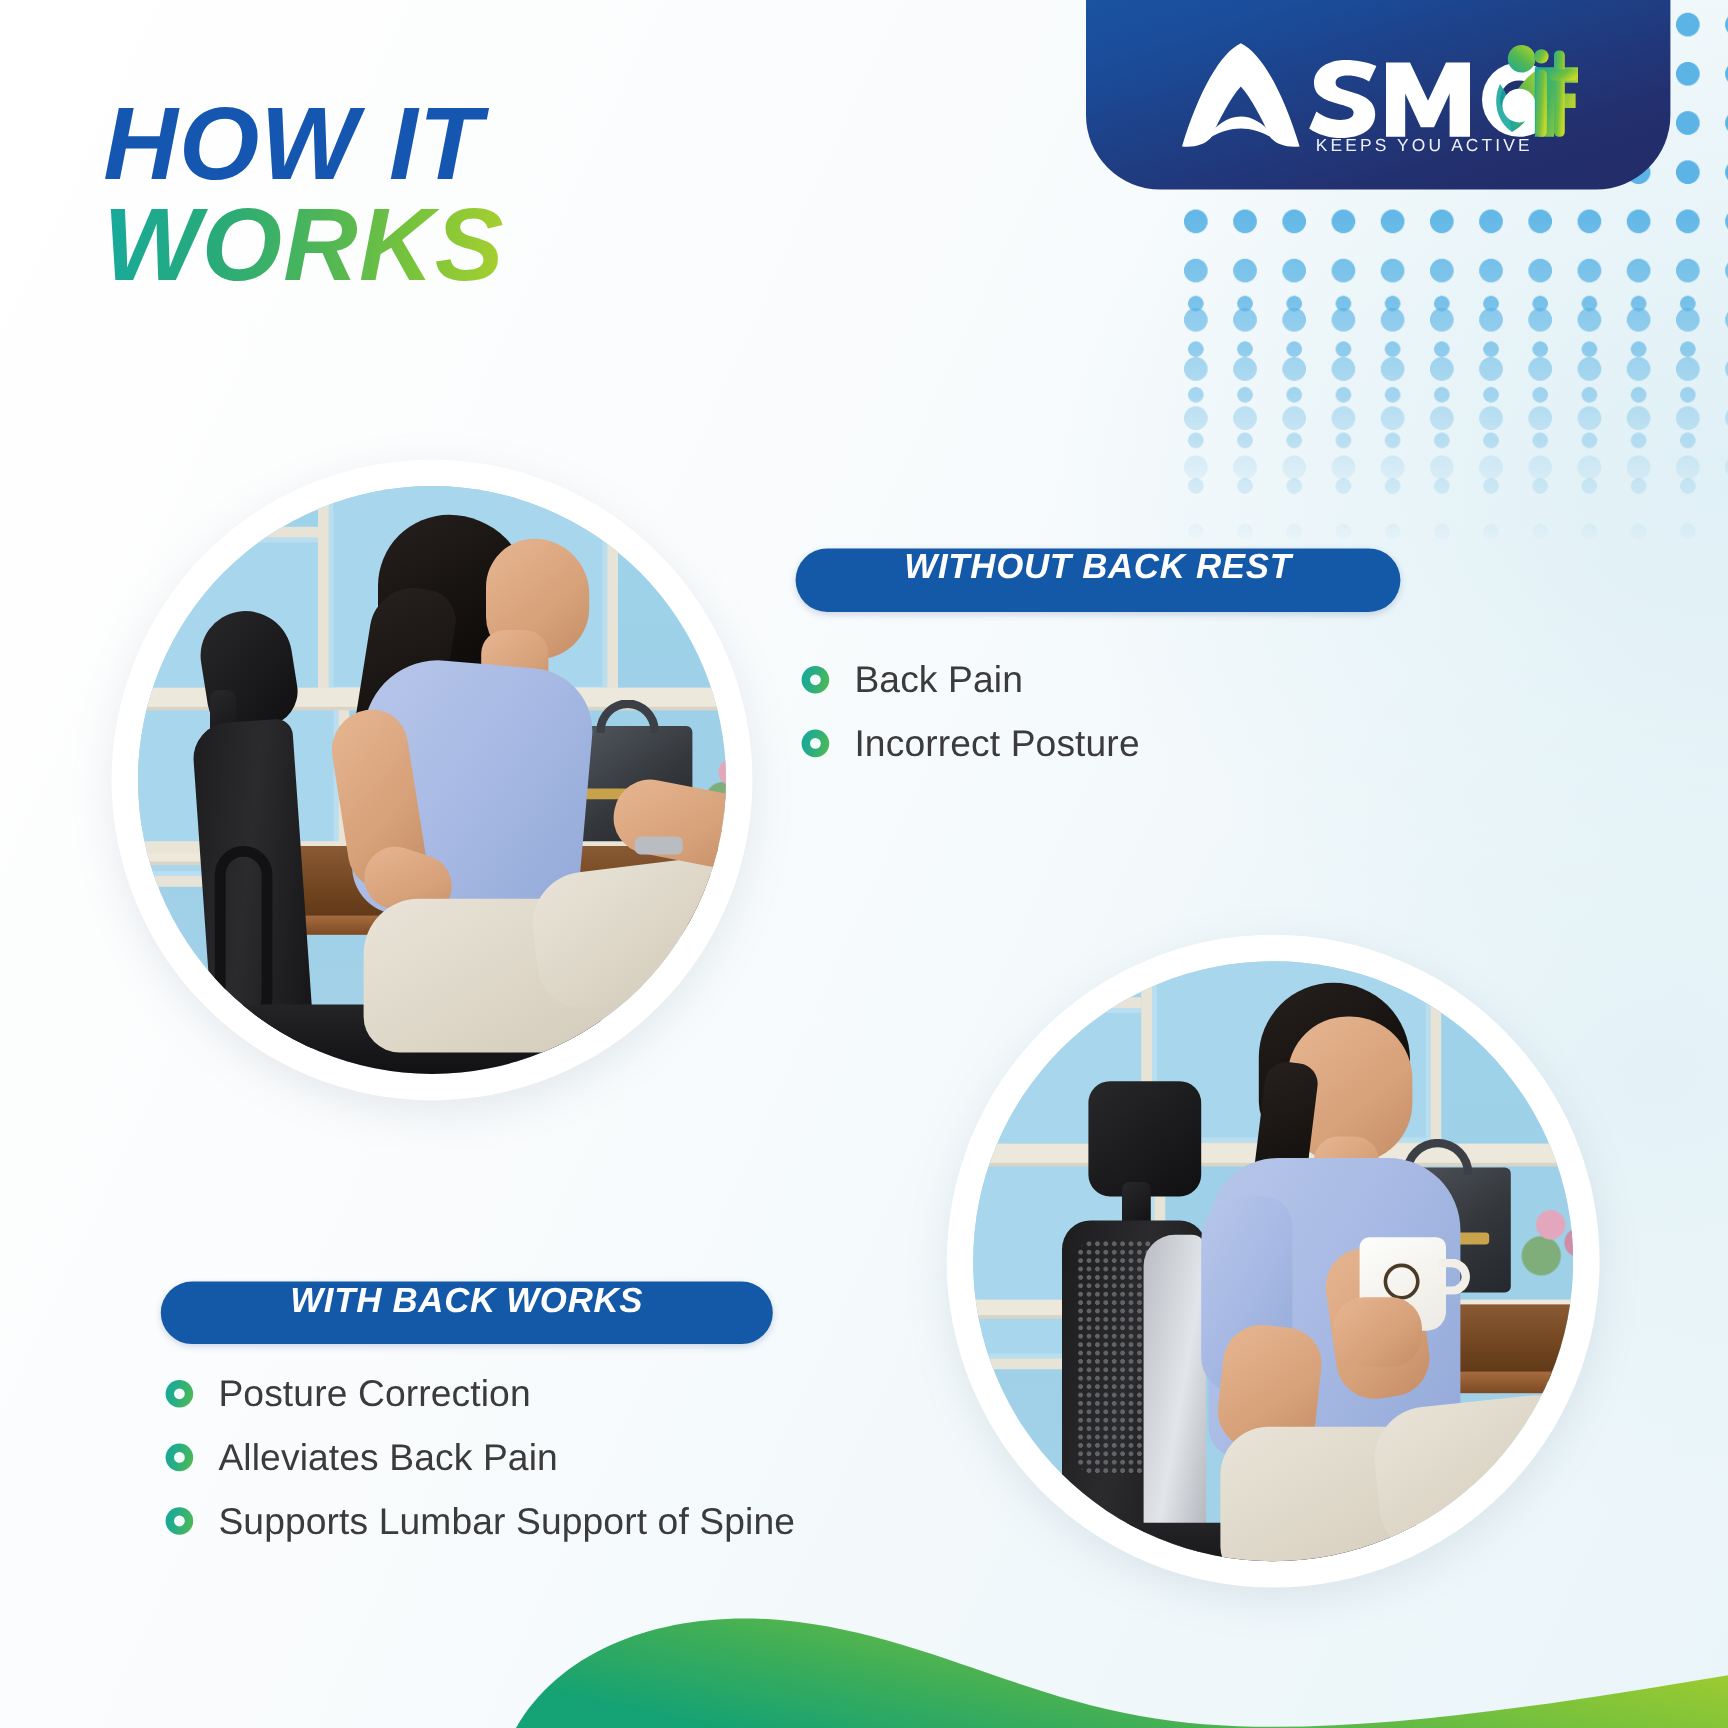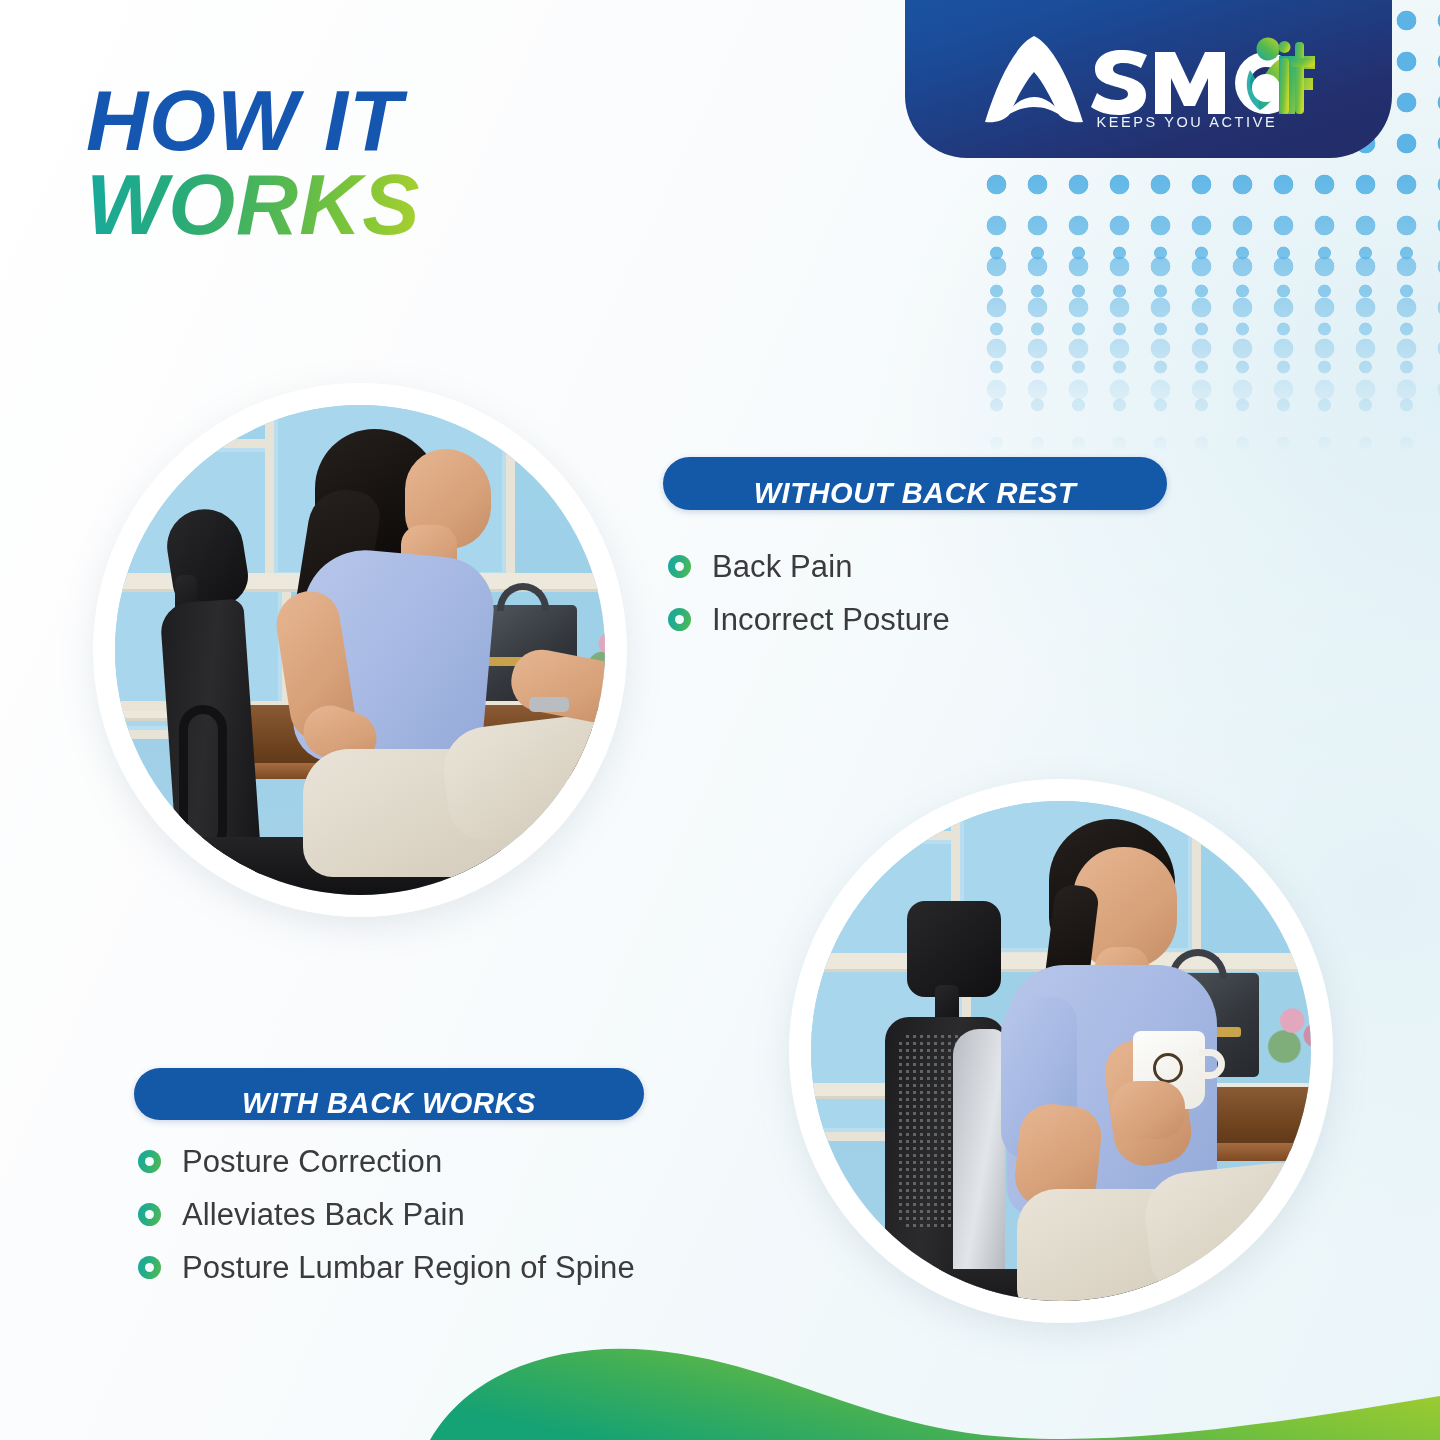--- a/index.html
+++ b/index.html
@@ -174,21 +174,21 @@
     background:radial-gradient(circle at 40% 40%, #e3a7bd 0 18%, rgba(227,167,189,0) 20%),
                radial-gradient(circle at 70% 60%, #cf8da6 0 16%, rgba(207,141,166,0) 18%),
                radial-gradient(circle at 30% 75%, #7fae7a 0 20%, rgba(127,174,122,0) 22%);
   }
 
   
   .pill {
     position:absolute;
     background:#1458a8;
     border-radius:40px;
-    display:flex; align-items:flex-end; justify-content:center;
+    display:flex; align-items:flex-start; justify-content:center;
     z-index:5;
     box-shadow:0 2px 6px rgba(20,60,130,.2);
   }
   .pill span {
     color:#ffffff;
     font-weight:900; font-style:italic;
     font-size:29px; letter-spacing:.6px;
     white-space:nowrap;
   }
   .pill-1 { left:663px; top:457px; width:504px; height:53px; }
@@ -408,21 +408,21 @@
     <div class="row">
       <span class="bullet">
           <i></i>
         </span>
       <p>Alleviates Back Pain</p>
     </div>
     <div class="row">
       <span class="bullet">
           <i></i>
         </span>
-      <p>Posture Lumbar Region of Spine</p>
+      <p>Supports Lumbar Support of Spine</p>
     </div>
   </div>
 
   <svg class="wave" viewBox="0 0 1440 190" preserveAspectRatio="none">
     <defs>
       <linearGradient id="waveg" x1="0" y1="0.6" x2="1" y2="0.2">
         <stop offset="0%" stop-color="#15a274"></stop>
         <stop offset="30%" stop-color="#3fae57"></stop>
         <stop offset="62%" stop-color="#77c13c"></stop>
         <stop offset="100%" stop-color="#abcf2c"></stop>

